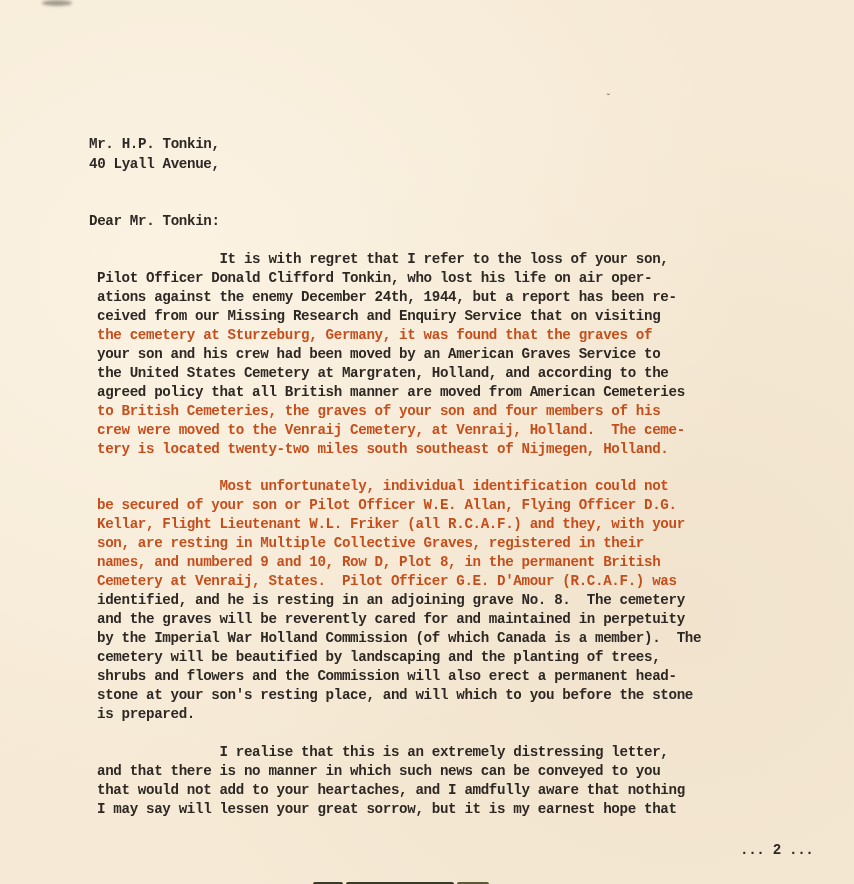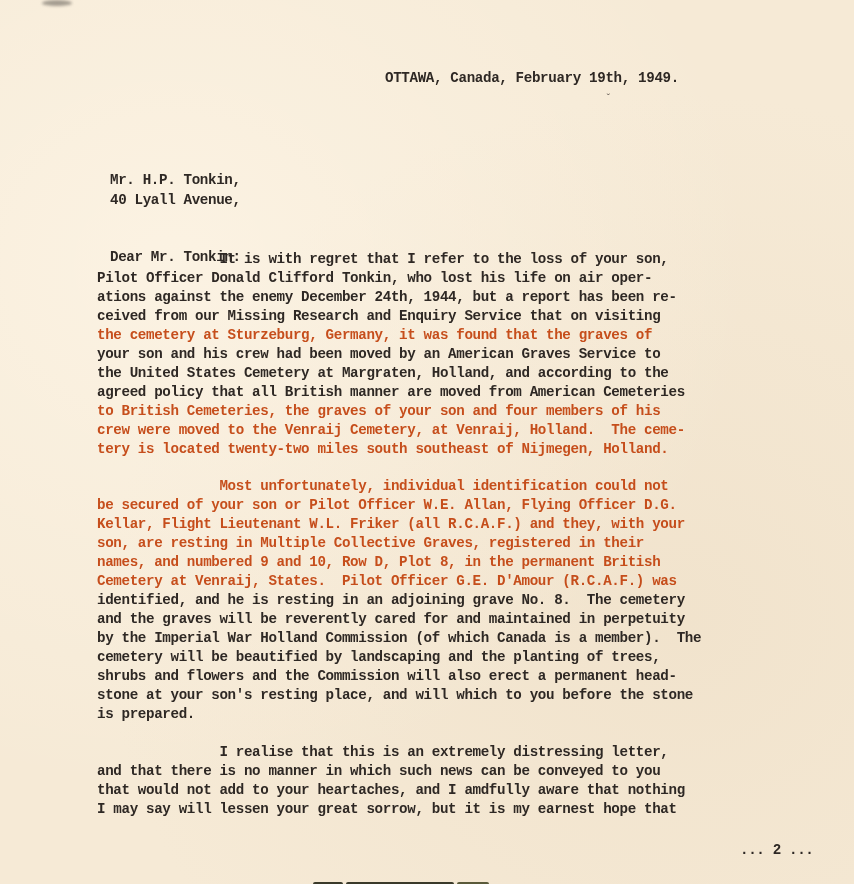--- a/index.html
+++ b/index.html
@@ -14,33 +14,32 @@
   }
   .page { position: absolute; left: 0; top: 0; width: 854px; height: 884px; }
   .smudge { position: absolute; left: 42px; top: 0; width: 30px; height: 6px; background: rgba(60,55,50,0.45); border-radius: 50%; filter: blur(1.5px); }
   .line {
     position: absolute; white-space: pre; font-size: 14.2px; font-weight: bold;
     letter-spacing: -0.35px; line-height: 19px; color: #2e2824;
   }
   .faint { color: #c2410c; opacity: 0.92; }
   .dateline { left: 385px; top: 69px; }
   .tick { position: absolute; left: 605px; top: 93px; font-size: 11px; color: #6b625a; }
-  .addr { left: 110px; margin-top: 36px; }
+  .addr { left: 89px; }
   .body-l { left: 97px; }
   .pagenum { left: 740px; top: 841px; }
   .tabs { position: absolute; left: 313px; top: 882px; height: 2px; display: flex; gap: 3px; }
   .tab { height: 3px; background: #3a3a2a; border-radius: 2px 2px 0 0; }
 </style>
 </head>
 <body>
 
 <div class="page">
   <div class="smudge"></div>
 
-  <div class="line dateline">OTTAWA, Canada, February 19th, 1949.</div>
   <div class="tick">ˇ</div>
 
   <div class="line addr" style="top:135px">Mr. H.P. Tonkin,</div>
   <div class="line addr" style="top:155px">40 Lyall Avenue,</div>
 
   <div class="line addr" style="top:212px">Dear Mr. Tonkin:</div>
 
   <div>
     <div class="line body-l" style="top:250px">               It is with regret that I refer to the loss of your son,</div>
     <div class="line body-l" style="top:269px">Pilot Officer Donald Clifford Tonkin, who lost his life on air oper-</div>

